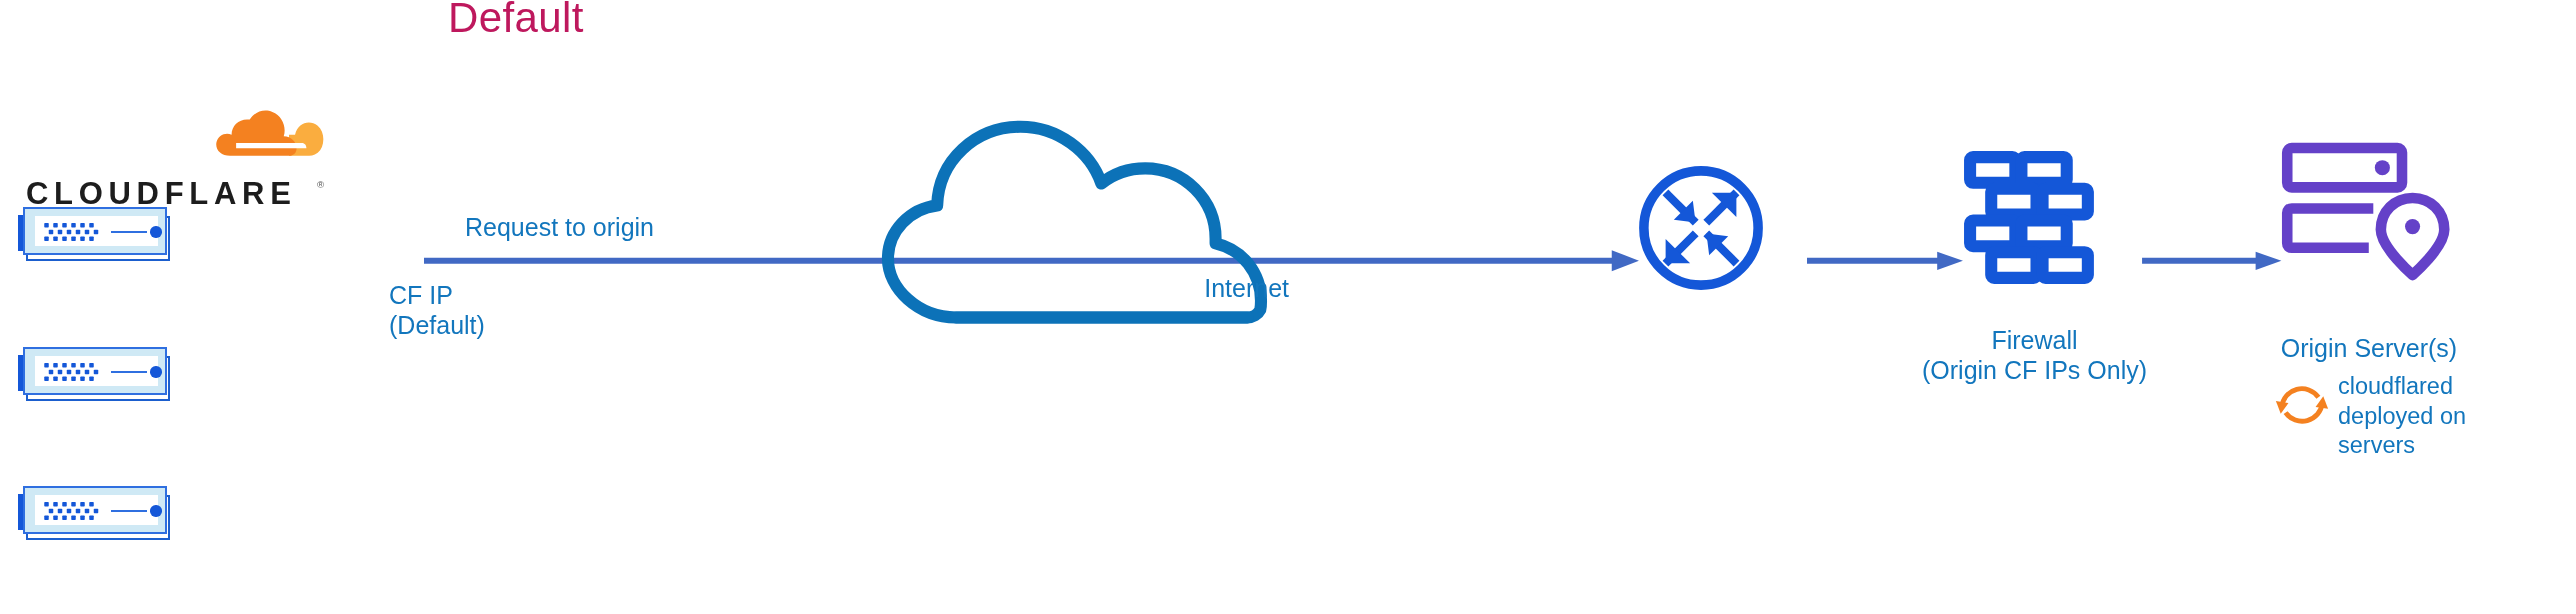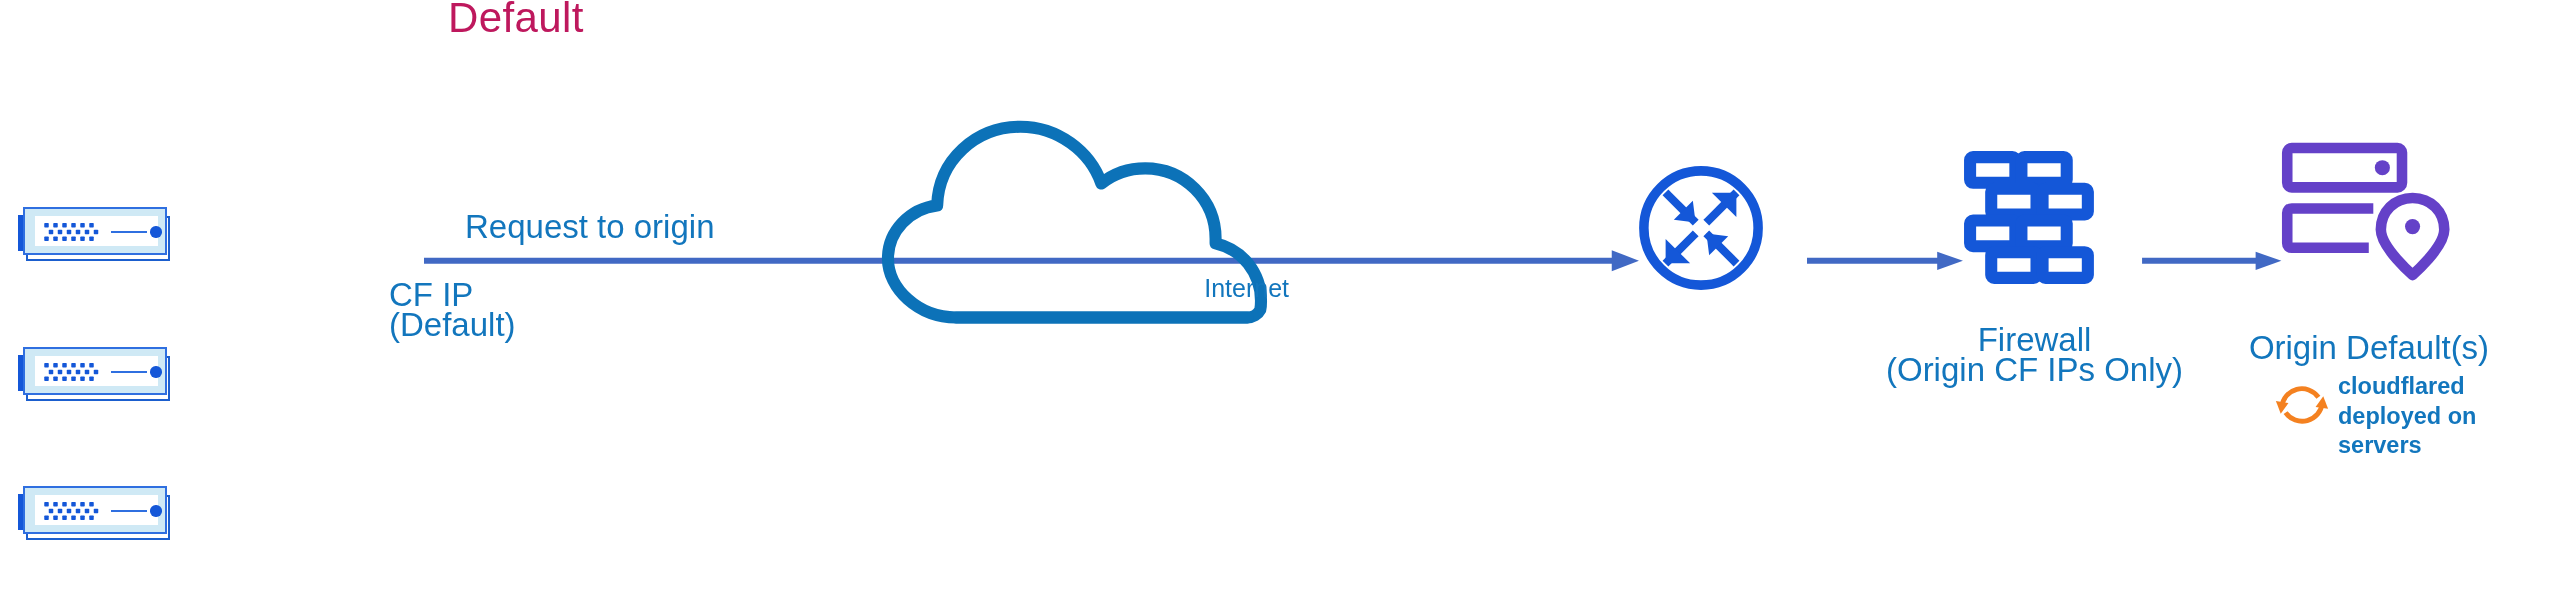--- a/index.html
+++ b/index.html
@@ -100,21 +100,21 @@
     position: absolute;
     left: 115px; top: 10.6px;
     width: 11.4px; height: 11.4px;
     border-radius: 50%;
     background: #1457d8;
   }
 
   
   .label {
     color: #1276bd;
-    font-size: 33px;
+    font-size: 25px;
     line-height: 30px;
     white-space: pre;
   }
   .label.center { text-align: center; }
 
   
   #internet-cloud { left: 835px; top: 98px; width: 454px; height: 227px; }
   #internet-label {
     left: 835px; top: 274px;
     width: 454px;
@@ -136,20 +136,32 @@
     font-size: 23.5px; line-height: 29.5px; color: #1276bd;
   }
 </style>
 </head>
 <body>
 
 <div id="canvas">
 
   <div class="abs label" id="diagram-title">Default</div>
 
+  <div class="abs" id="cf-logo">
+    <div class="mark">
+      <svg width="144" height="68" viewBox="0 0 190 90">
+        <path d="M148 38 C152 22 167 18 178 26 C188 34 188 54 178 62 C173 66 168 66 163 66 L140 66 L140 38 Z" fill="#faad3f"></path>
+        <path d="M62 66 C50 66 42 58 44 48 C46 39 56 34 64 38 C64 25 75 16 88 18 C94 8 107 3 118 8
+                 C131 13 137 28 133 40 C143 40 150 48 150 56 C150 62 146 66 140 66 Z" fill="#f48120"></path>
+        <path d="M70 56 L163 56 C163 52 161 49 157 49 L70 49 Z" fill="#ffffff"></path>
+      </svg>
+    </div>
+    <div class="wordmark">CLOUDFLARE</div>
+    <div class="reg">®</div>
+  </div>
 
   <div class="abs server-rack" style="left:9px; top:204px;">
     <div class="rack-shadow"></div>
     <div class="rack-ear"></div>
     <div class="rack-body">
       <div class="rack-face">
         <div class="rack-vents">
           <svg width="59" height="18" viewBox="0 0 78 24">
             <g fill="#1457d8">
               <rect x="0" y="0" width="6" height="6" rx="1"></rect>
@@ -339,30 +351,30 @@
     <svg width="174" height="151" viewBox="0 0 115 100">
       <g fill="none" stroke="#6441c8" stroke-width="7" stroke-linejoin="round">
         <rect x="6" y="8" width="76" height="26" rx="3"></rect>
         <path d="M63 48 L9 48 C7 48 6 49 6 51 L6 71 C6 73 7 74 9 74 L60 74"></path>
       </g>
       <circle cx="69" cy="21" r="5" fill="#6441c8"></circle>
       <path d="M89 41 C77 41 68 50 68 62 C68 74 89 92 89 92 C89 92 110 74 110 62 C110 50 101 41 89 41 Z" fill="none" stroke="#6441c8" stroke-width="7" stroke-linejoin="round"></path>
       <circle cx="89" cy="60" r="5" fill="#6441c8"></circle>
     </svg>
   </div>
-  <div class="abs label center" id="origin-label">Origin Default(s)</div>
+  <div class="abs label center" id="origin-label">Origin Server(s)</div>
 
   <div class="abs" id="cloudflared-icon">
     <svg width="58" height="58" viewBox="0 0 60 60">
       <g fill="none" stroke="#f48120" stroke-width="5" stroke-linecap="butt">
         <path d="M9 33 A21 21 0 0 1 47 23"></path>
         <path d="M51 29 A21 21 0 0 1 13 39"></path>
       </g>
       <polygon points="3,27 16,29 8,40" fill="#f48120"></polygon>
       <polygon points="57,35 44,33 52,22" fill="#f48120"></polygon>
     </svg>
   </div>
-  <div class="abs" id="cloudflared-label" style="white-space: pre-line; font-weight: bold;">cloudflared
+  <div class="abs" id="cloudflared-label" style="white-space: pre-line;">cloudflared
 deployed on
 servers</div>
 
 </div>
 
 
 </body></html>

